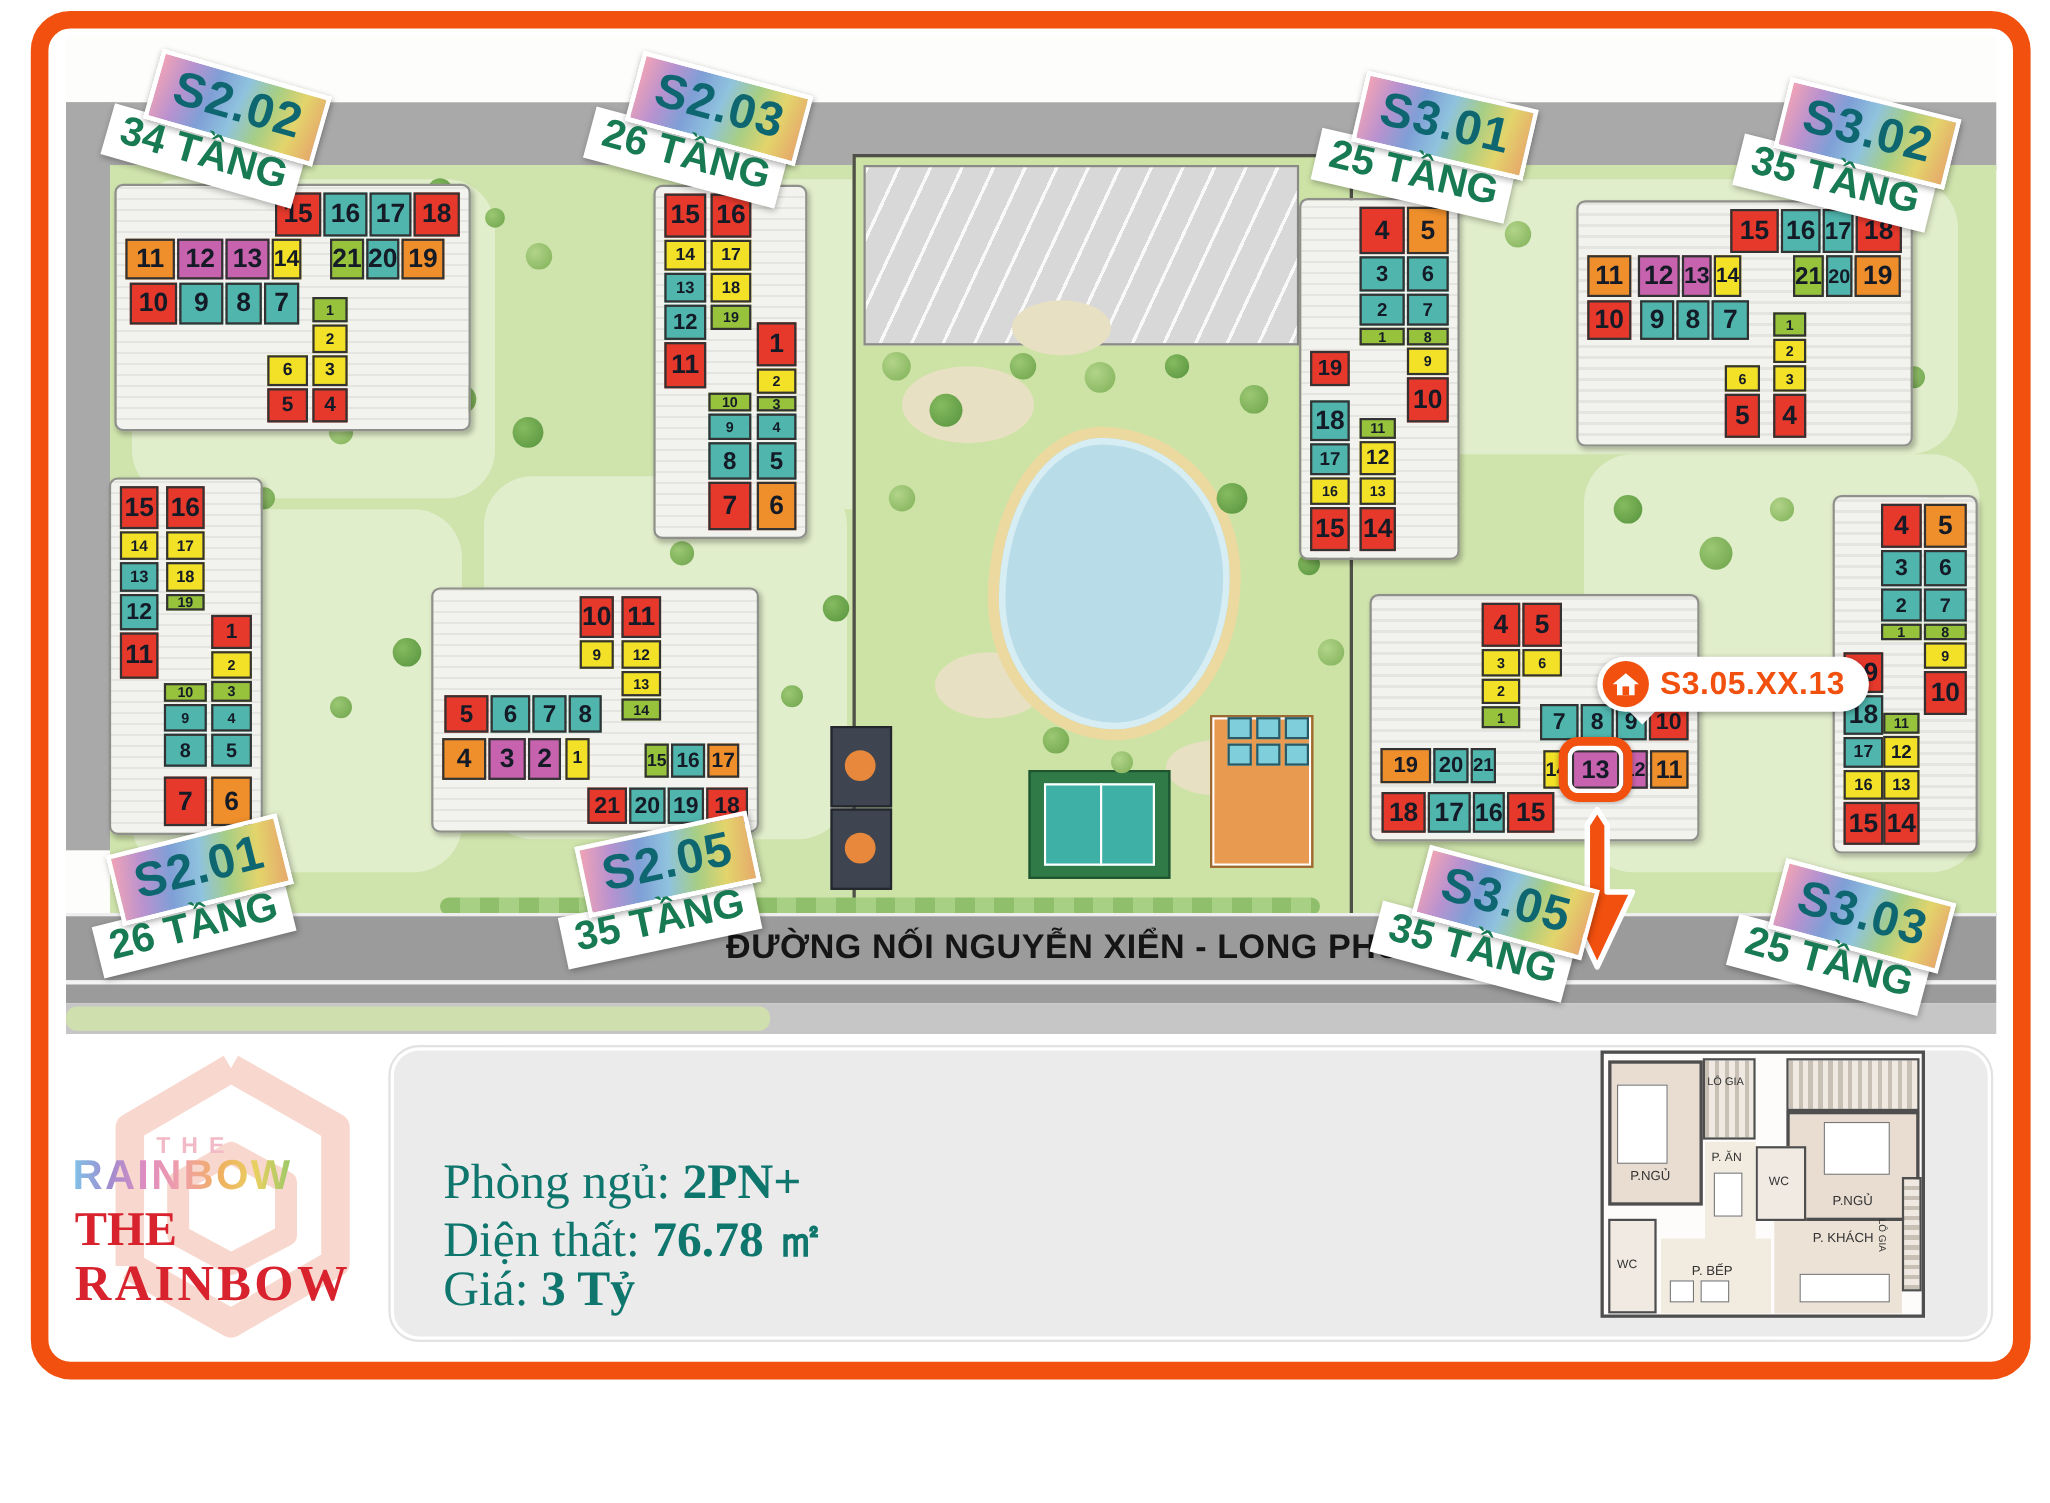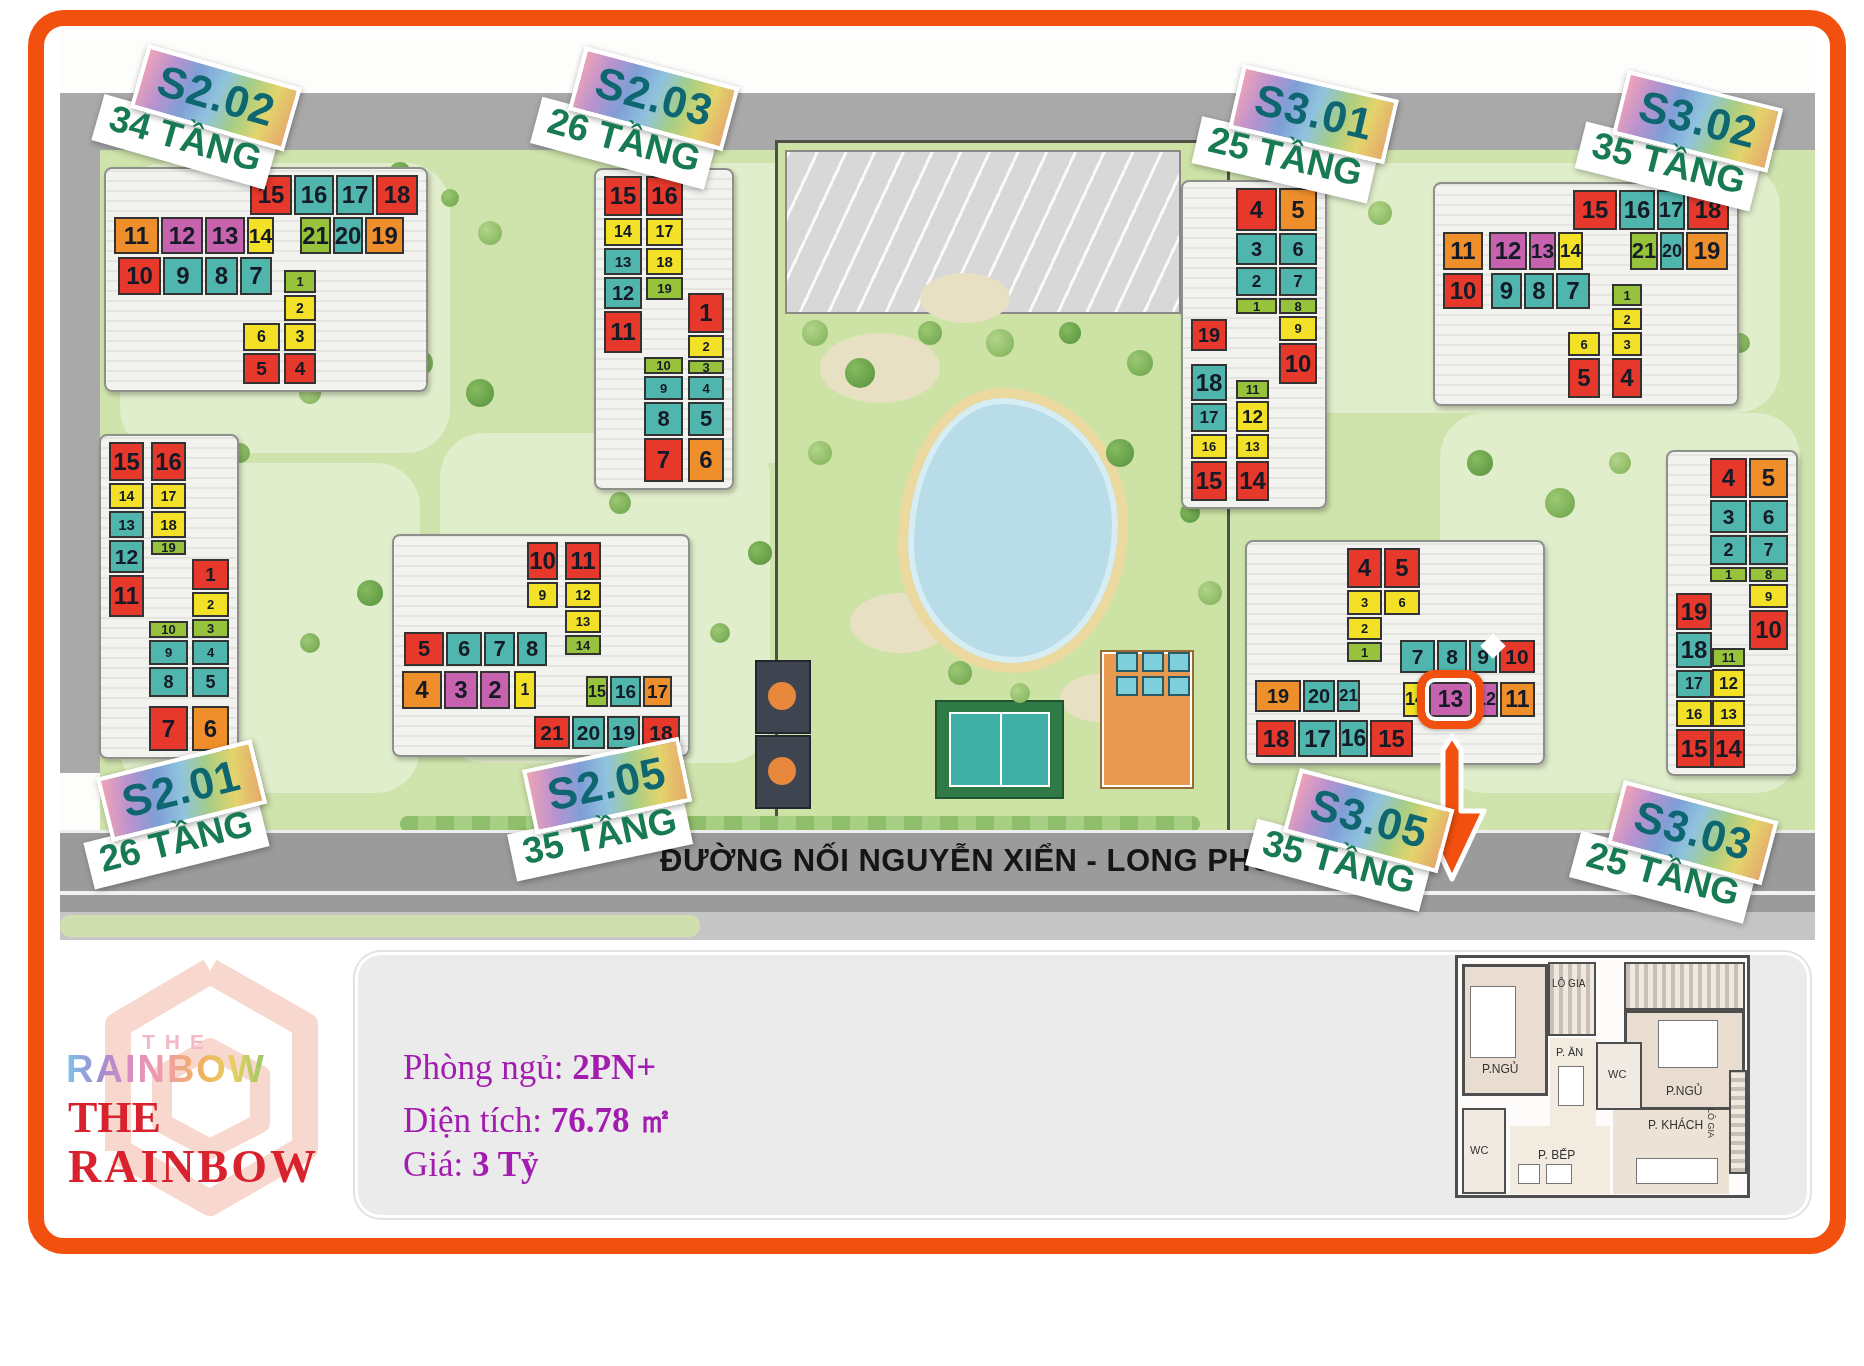--- a/index.html
+++ b/index.html
@@ -73,21 +73,21 @@
       background:linear-gradient(90deg,#7ec3e8,#a08cd0,#e08cc0,#f0a0a8,#f0b060,#e8d060,#98c868);
       -webkit-background-clip:text;background-clip:text;color:transparent;}
   .logo-the-serif{position:absolute;left:8px;top:144px;font-family:"Liberation Serif",serif;font-size:44px;
                   font-weight:700;color:#d8232e;}
   .logo-rainbow-serif{position:absolute;left:8px;top:192px;font-family:"Liberation Serif",serif;font-size:46px;
                   font-weight:700;color:#d8232e;letter-spacing:3px;}
   .card{position:absolute;left:355px;top:952px;width:1455px;height:266px;background:#ebebeb;border-radius:26px;
         box-shadow:inset 0 0 0 3px #fff,0 0 0 2px #e2e2e0;}
   .card-title{position:absolute;left:48px;top:18px;font-family:"Liberation Serif",serif;font-weight:700;
               font-size:50px;color:#ef4a0e;}
-  .field{position:absolute;left:48px;font-family:"Liberation Serif",serif;font-size:35px;color:#a21caf;}
+  .field{position:absolute;left:48px;font-family:"Liberation Serif",serif;font-size:45px;color:#0f766e;}
   .field b{font-weight:700;}
   .f0{top:96px}.f1{top:145px}.f2{top:193px}
   .note-pill{position:absolute;left:493px;top:94px;width:565px;height:58px;background:#fff;border-radius:29px;
              display:flex;align-items:center;padding-left:30px;box-sizing:border-box;
              font-family:"Liberation Serif",serif;font-size:32px;color:#111;}
   
   .fp{position:absolute;left:1100px;top:3px;width:295px;height:243px;background:#fdfcfa;
       border:3px solid #4e4e4e;box-sizing:border-box;}
   .room{position:absolute;box-sizing:border-box;}
   .tan{background:#e9ddd2;border:3px solid #4e4e4e;}
@@ -367,39 +367,48 @@
       <div class="cell c-r" style="left: 1676px; top: 729px; width: 36px; height: 39px; font-size: 24px;">15</div>
       <div class="cell c-g" style="left: 1712px; top: 648px; width: 33px; height: 19px; font-size: 13px;">11</div>
       <div class="cell c-y" style="left: 1712px; top: 669px; width: 33px; height: 29px; font-size: 17px;">12</div>
       <div class="cell c-y" style="left: 1712px; top: 700px; width: 33px; height: 27px; font-size: 15px;">13</div>
       <div class="cell c-r" style="left: 1712px; top: 729px; width: 33px; height: 39px; font-size: 24px;">14</div>
       <div class="bldg-label" style="left: 1624px; top: 780px; transform: rotate(15deg);"><span class="code-box">S3.03</span><span class="floors-box">25 TẦNG</span></div>
     </div>
 
   <div class="ring"></div>
   <div class="tooltip-pointer"></div>
+  <div class="tooltip">
+    <span class="tooltip-icon">
+      <svg width="26" height="24" viewBox="0 0 26 24">
+          <path d="M13 2 L25 12 L21 12 L21 22 L5 22 L5 12 L1 12 Z" fill="#fff"></path>
+          <rect x="10" y="14" width="6" height="8" fill="#f1500e"></rect>
+        </svg>
+    </span>
+    <span class="tooltip-text">S3.05.XX.13</span>
+  </div>
   <svg class="sel-arrow" width="76" height="150" viewBox="0 0 76 150">
     <polygon points="38,3 47,17 47,78 70,78 38,146 6,78 29,78 29,17" fill="#f1500e" stroke="#fff" stroke-width="5" stroke-linejoin="round"></polygon>
   </svg>
 
   <div class="logo-block">
     <svg class="logo-mark" width="240" height="280" viewBox="0 0 240 280">
       <path d="M120 18 L215 72 L215 195 L120 250 L28 198" fill="none" stroke="#f8d8ce" stroke-width="26" stroke-linejoin="round"></path>
       <path d="M28 198 L28 72 L120 18" fill="none" stroke="#f8d8ce" stroke-width="26" stroke-linejoin="round"></path>
       <path d="M120 95 L170 122 L170 170 L120 196 L72 170 L72 122 Z" fill="none" stroke="#f8d8ce" stroke-width="20" stroke-linejoin="round"></path>
     </svg>
     <div class="logo-the-small">THE</div>
     <div class="logo-rainbow-grad">RAINBOW</div>
     <div class="logo-the-serif">THE</div>
     <div class="logo-rainbow-serif">RAINBOW</div>
   </div>
 
   <div class="card">
     <div class="field f0"><span>Phòng ngủ: </span><b>2PN+</b></div>
-    <div class="field f1"><span>Diện tích: </span><b>76.78 ㎡</b></div>
+    <div class="field f1"><span>Diện thất: </span><b>76.78 ㎡</b></div>
     <div class="field f2"><span>Giá: </span><b>3 Tỷ</b></div>
 
     <div class="fp">
       <div class="room tan" style="left:4px;top:6px;width:86px;height:132px"></div>
       <div class="furn" style="left:12px;top:28px;width:46px;height:72px"></div>
       <div class="room stripeH" style="left:90px;top:4px;width:48px;height:74px"></div>
       <div class="room stripeH" style="left:166px;top:4px;width:121px;height:48px"></div>
       <div class="room tan" style="left:166px;top:52px;width:121px;height:100px"></div>
       <div class="furn" style="left:200px;top:62px;width:60px;height:48px"></div>
       <div class="room lite" style="left:138px;top:84px;width:46px;height:68px"></div>

